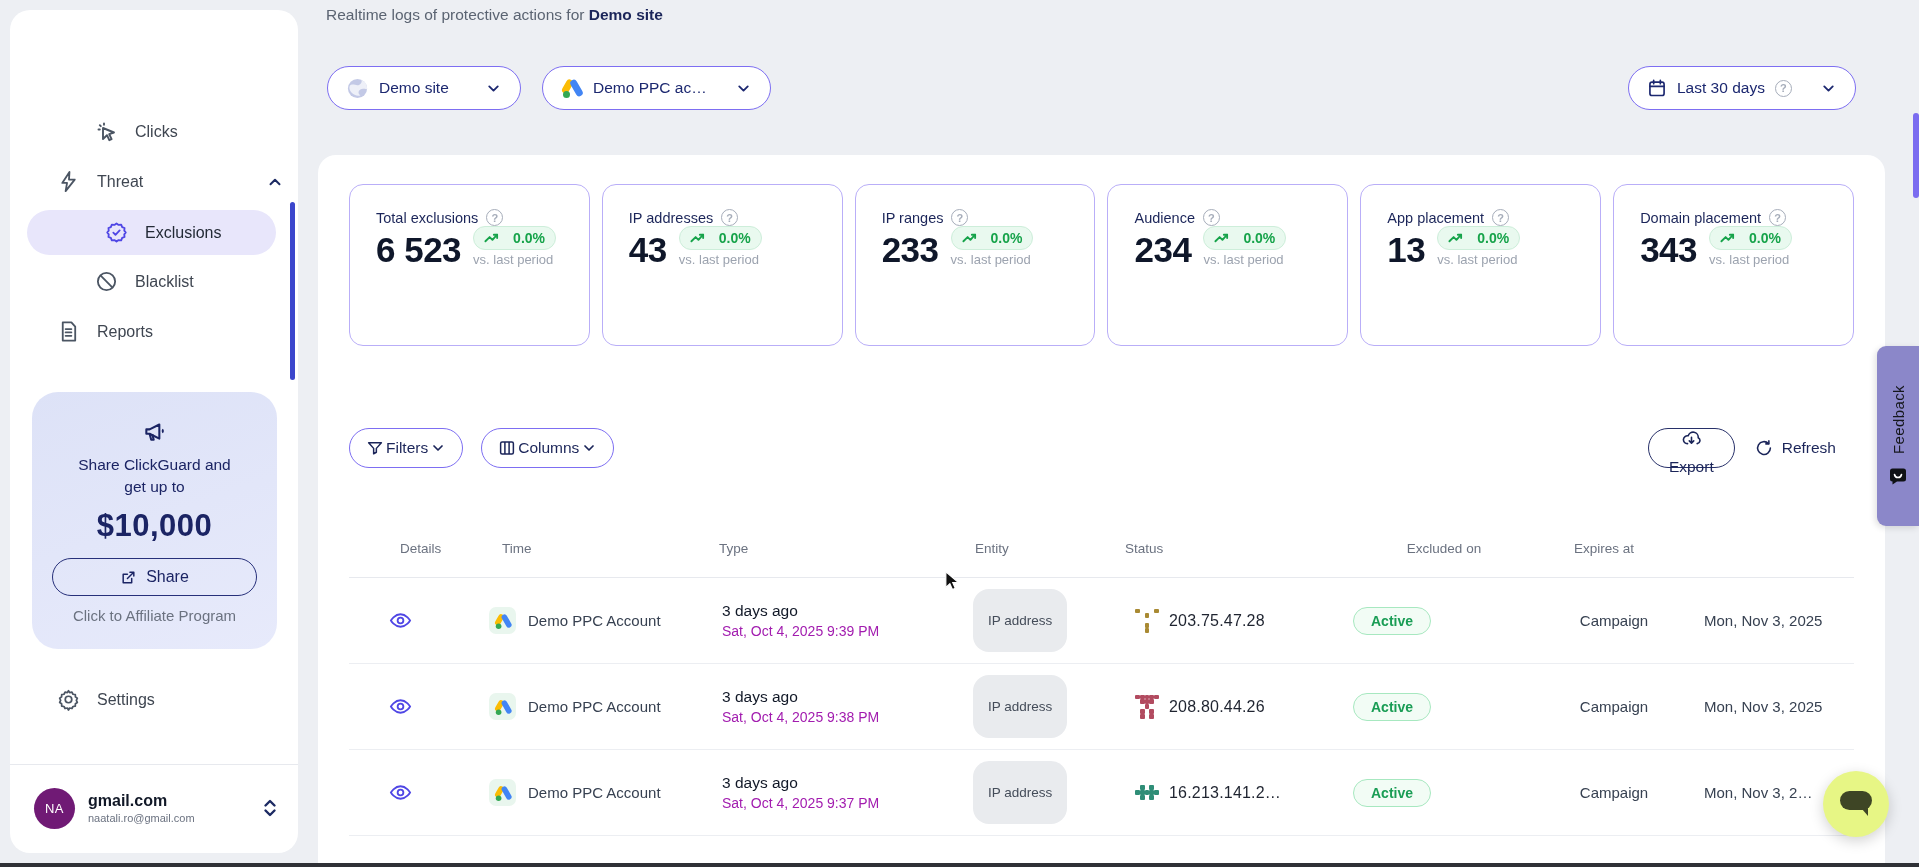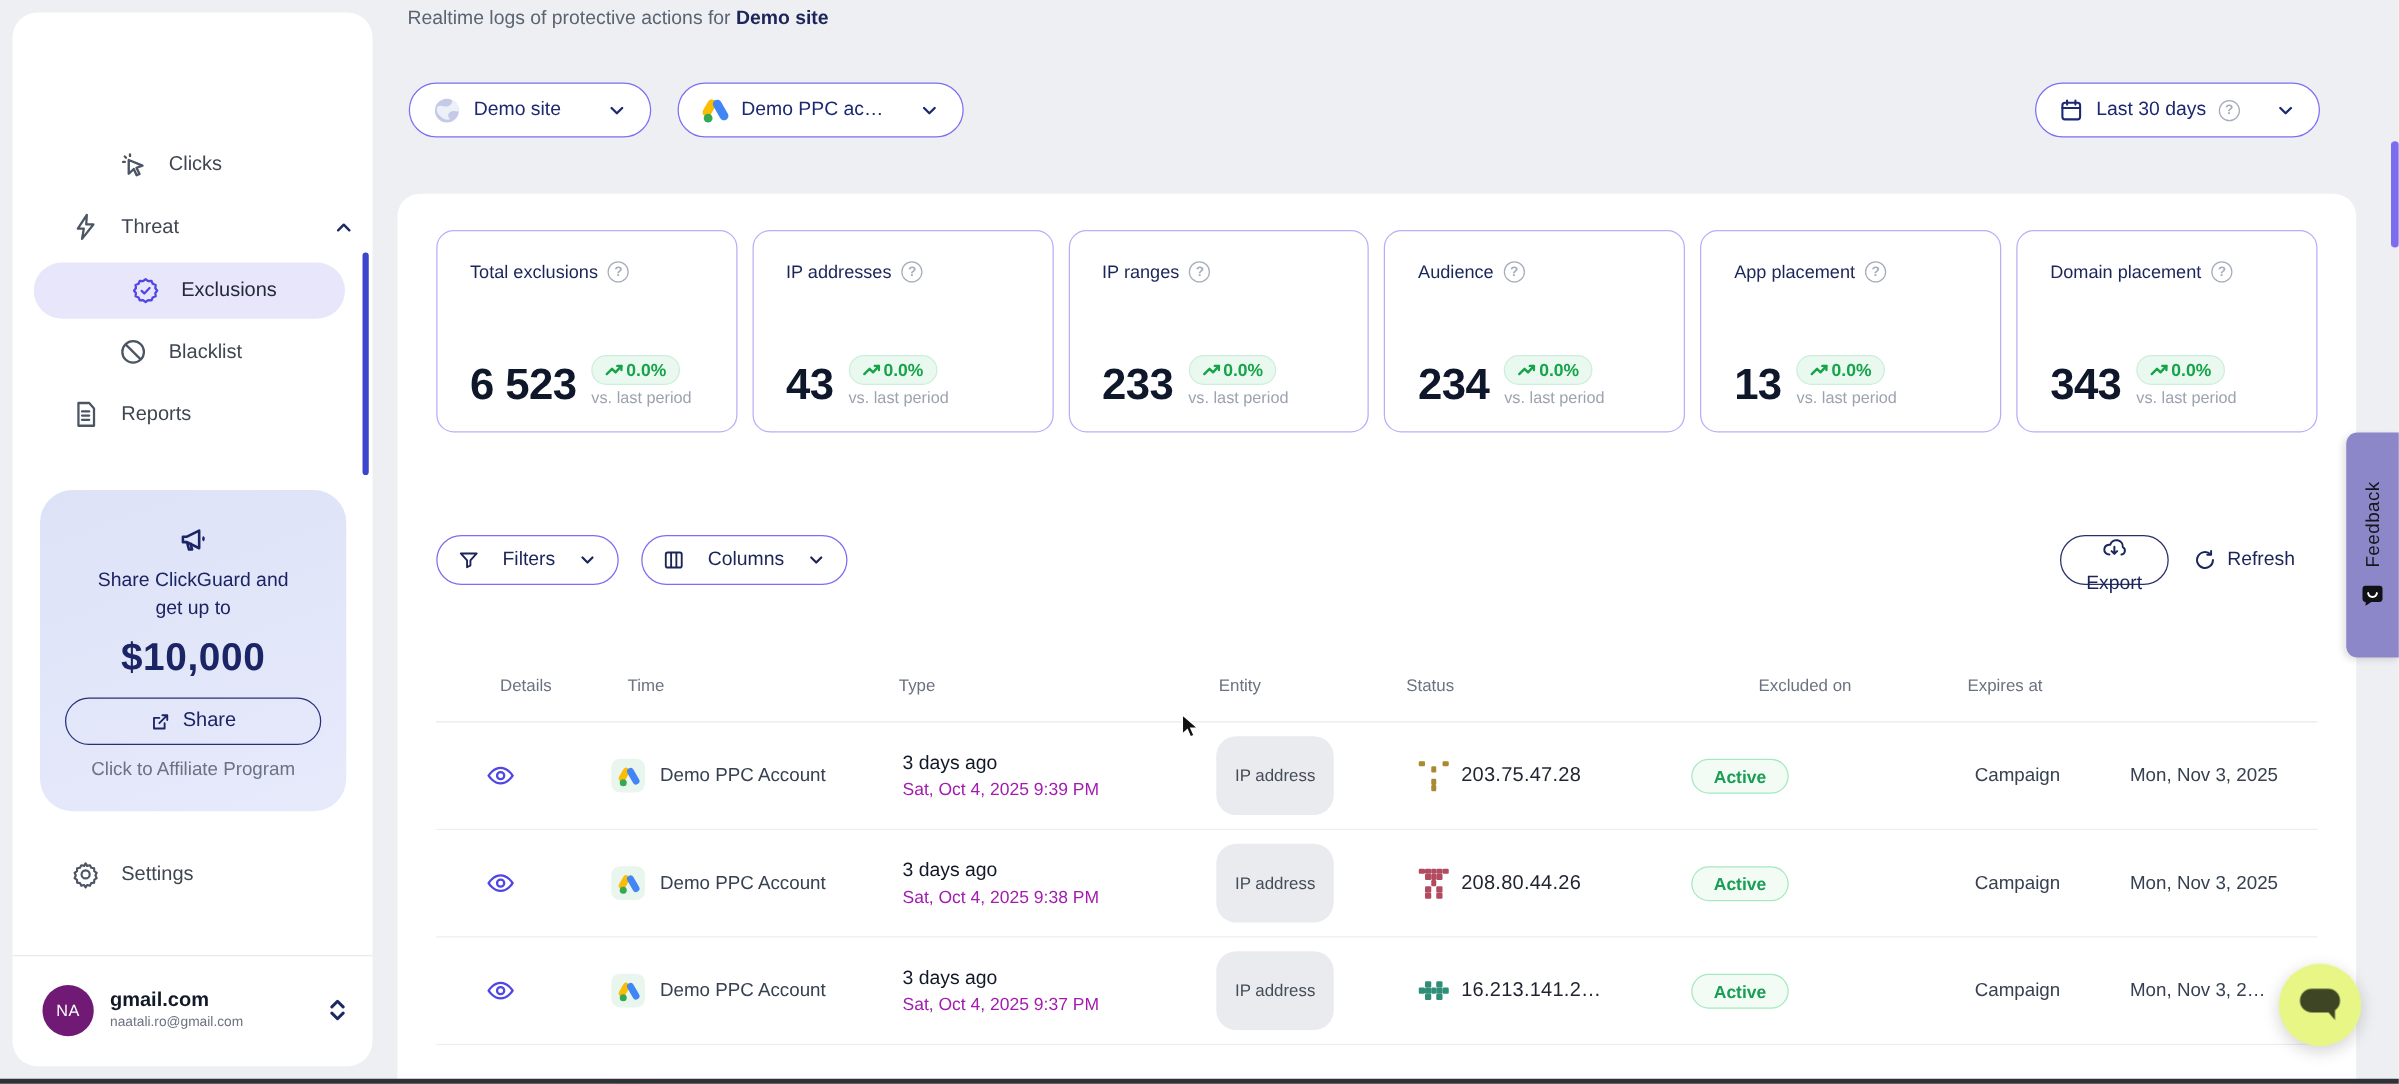--- a/index.html
+++ b/index.html
@@ -80,32 +80,32 @@
   .ga-icon .ga-blue   { position:absolute; right:3px; top:2px; width:7px; height:18px; border-radius:4px; background:#4285f4; transform:rotate(-30deg); }
   .ga-icon .ga-green  { position:absolute; left:2px; bottom:1px; width:7px; height:7px; border-radius:50%; background:#34a853; }
 
   
   .panel {
     position:absolute; left:318px; top:155px; width:1567px; height:760px;
     background:#fff; border-radius:18px; padding:29px 31px 0 31px;
   }
 
   .stats-row { display:flex; gap:12px; height:162px; }
-  .stat-card { flex:1; border:1px solid #b9aef8; border-radius:14px; padding:24px 22px 20px 26px; display:flex; flex-direction:column; justify-content:space-between; background:#fff; }
+  .stat-card { flex:1; border:1px solid #b9aef8; border-radius:14px; padding:24px 22px 20px 26px; display:flex; flex-direction:column; background:#fff; }
   .stat-head { display:flex; align-items:center; gap:8px; }
   .stat-label { font-size:14.5px; font-weight:500; color:#1b2559; }
   .stat-body { display:flex; align-items:flex-end; gap:12px; }
   .stat-value { font-size:35px; font-weight:bold; color:#0f172a; letter-spacing:-0.5px; line-height:34px; }
   .stat-delta-wrap { display:flex; flex-direction:column; gap:2px; }
-  .delta-pill { display:inline-flex; align-items:center; gap:2px; background:#e9f9ef; border:1px solid #cdeeda; color:#16a34a; font-size:14px; font-weight:bold; border-radius:14px; padding:3px 10px; width:fit-content; }
+  .delta-pill { display:inline-flex; align-items:center; gap:14px; background:#e9f9ef; border:1px solid #cdeeda; color:#16a34a; font-size:14px; font-weight:bold; border-radius:14px; padding:3px 10px; width:fit-content; }
   .stat-caption { font-size:13px; color:#9ca3af; }
 
   
   .toolbar { margin-top:82px; height:40px; display:flex; align-items:center; }
-  .tb-pill { height:40px; border:1.5px solid #7d6ef2; border-radius:21px; background:#fff; display:flex; align-items:center; gap:18px; padding:0 16px; font-size:15.5px; font-weight:500; color:#1b2559; cursor:pointer; }
+  .tb-pill { height:40px; border:1.5px solid #7d6ef2; border-radius:21px; background:#fff; display:flex; align-items:center; gap:2px; padding:0 16px; font-size:15.5px; font-weight:500; color:#1b2559; cursor:pointer; }
   .tb-pill + .tb-pill { margin-left:18px; }
   .tb-right { margin-left:auto; display:flex; align-items:center; gap:20px; margin-right:18px; }
   .export-btn { height:40px; border:1.5px solid #273069; border-radius:21px; background:#fff; display:flex; align-items:center; gap:10px; padding:0 20px; font-size:15.5px; font-weight:500; color:#1b2559; cursor:pointer;flex-direction:column; }
   .refresh-btn { display:flex; align-items:center; gap:9px; font-size:15.5px; font-weight:500; color:#1b2559; background:none; border:none; cursor:pointer; }
 
   
   .grid { display:grid; grid-template-columns:130px 220px 250px 160px 230px 210px 130px 1fr; }
   .thead { margin-top:52px; height:58px; border-bottom:1px solid #e7e9ee; font-size:13.5px; color:#6b7280; }
   .thead .hcell { display:flex; align-items:center; }
   .h-details  { padding-left:51px; }

